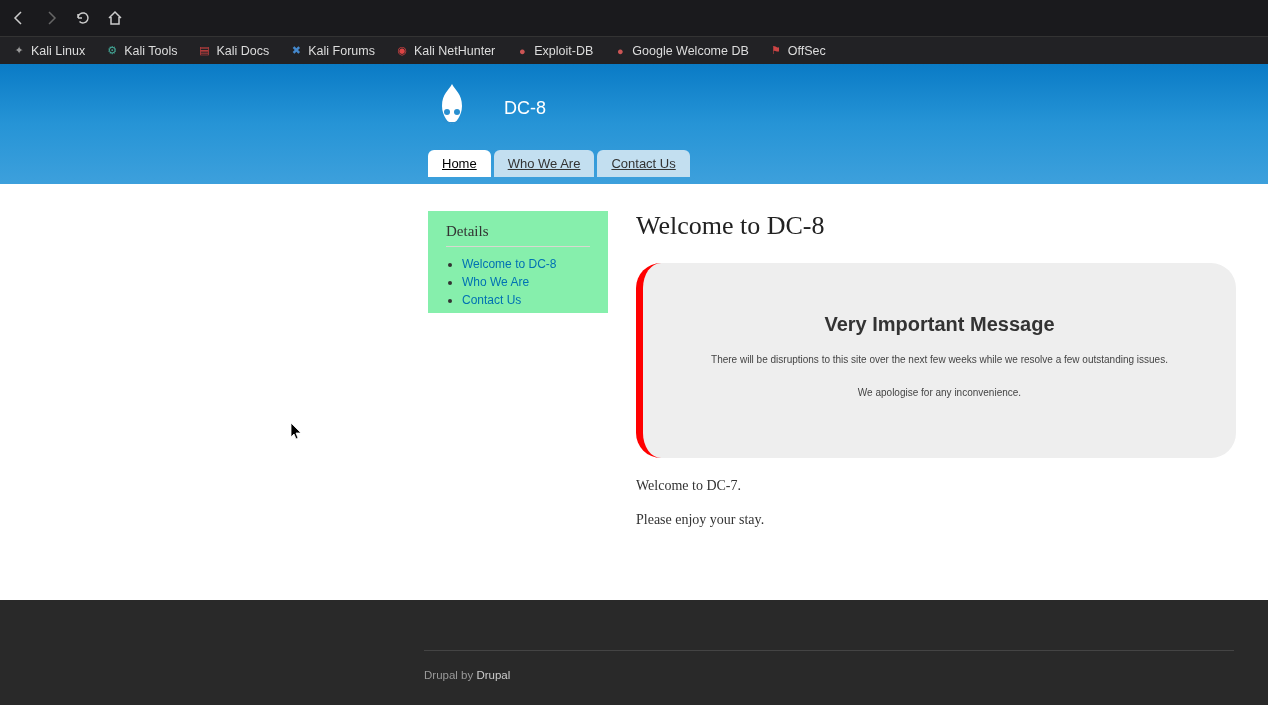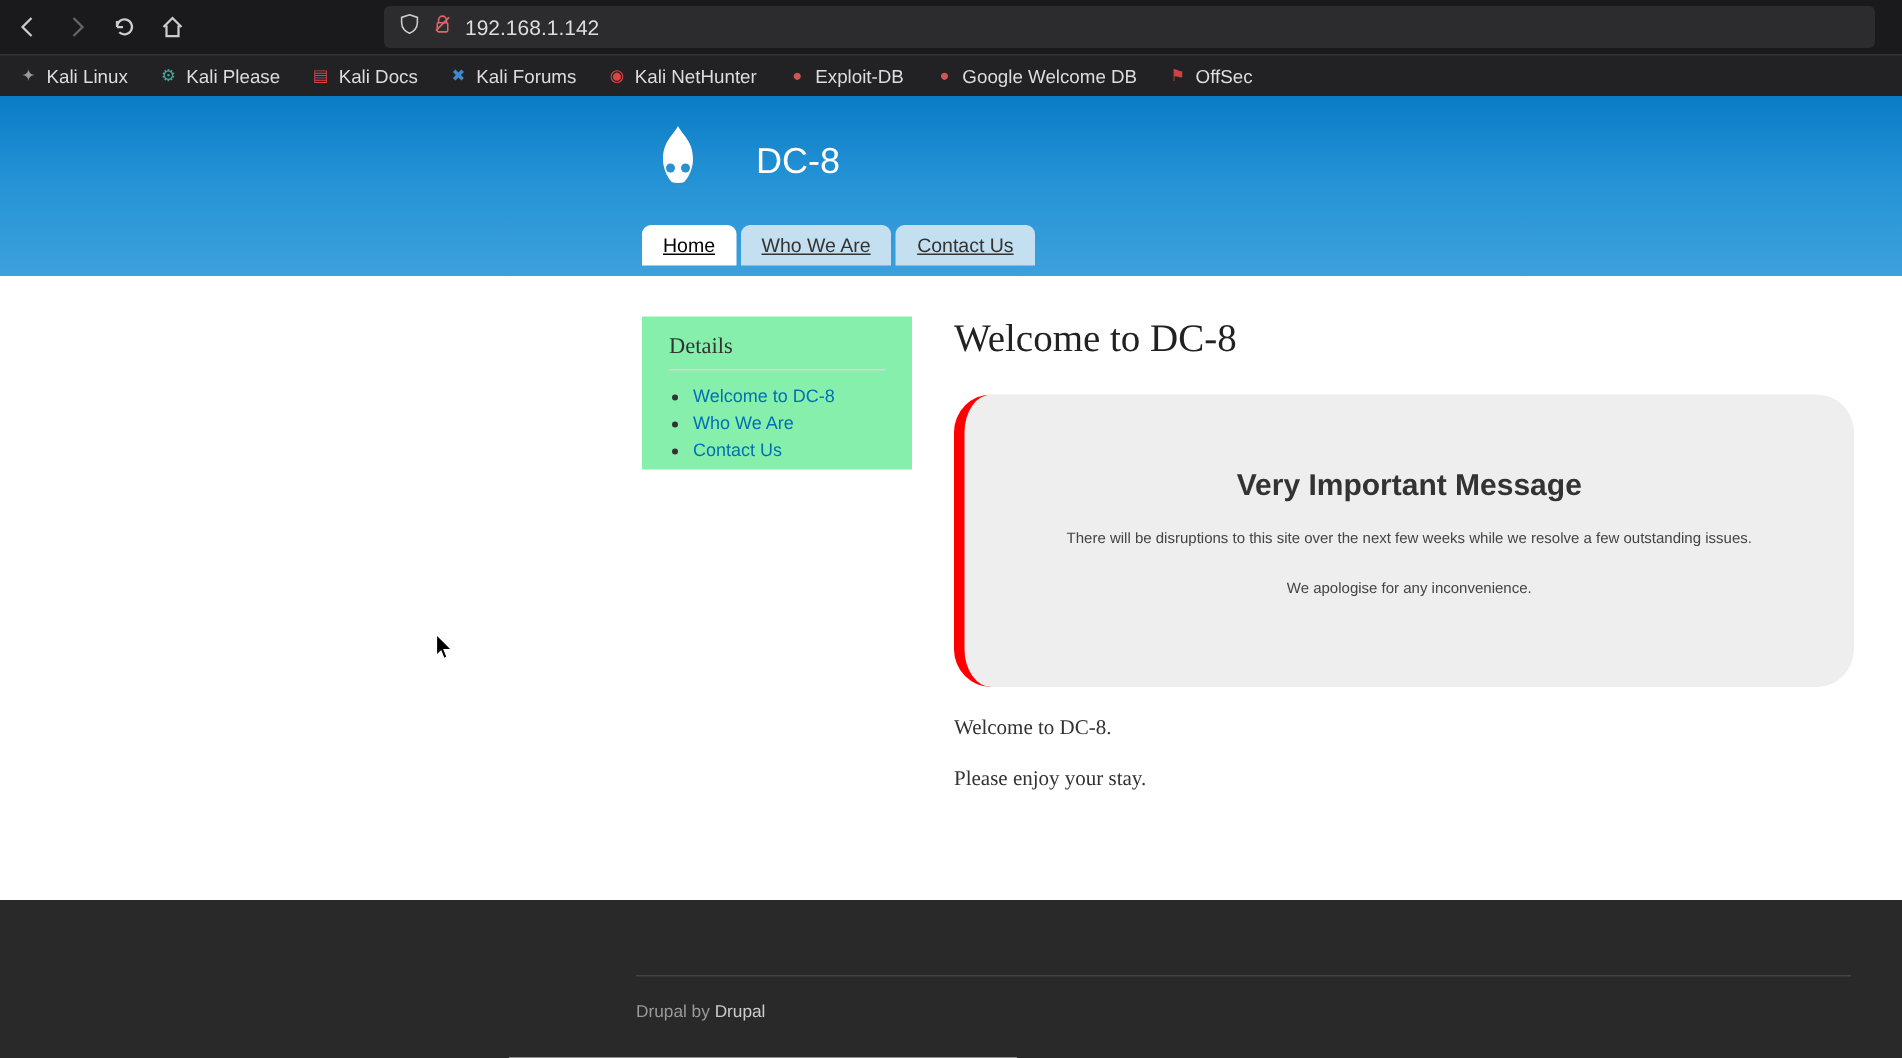--- a/index.html
+++ b/index.html
@@ -86,21 +86,21 @@
       gap: 24px;
       margin-left: 424px;
       margin-top: 16px;
     }
     .logo-wrap {
       width: 56px;
       height: 56px;
     }
     .site-title {
       color: #fff;
-      font-size: 24px;
+      font-size: 18px;
       font-weight: 400;
       font-family: "Helvetica Neue", Arial, sans-serif;
     }
     .nav-tabs {
       display: flex;
       gap: 3px;
       margin-left: 428px;
       margin-top: 14px;
     }
     .tab {
@@ -232,45 +232,30 @@
   <div class="nav-btn">
     <svg width="16" height="16" viewBox="0 0 16 16">
         <path d="M3 8a5 5 0 1 1 1.5 3.5M3 8V4M3 8h4" stroke="#ccc" stroke-width="1.5" fill="none"></path>
       </svg>
   </div>
   <div class="nav-btn">
     <svg width="16" height="16" viewBox="0 0 16 16">
         <path d="M2 8 L8 2 L14 8 M4 7v7h8V7" stroke="#ccc" stroke-width="1.5" fill="none"></path>
       </svg>
   </div>
-  <div class="url-bar">
-    <span>
-      <svg width="14" height="14" viewBox="0 0 16 16">
-          <path d="M8 1 L14 3v4c0 4-3 7-6 8-3-1-6-4-6-8V3z" stroke="#ccc" stroke-width="1.2" fill="none"></path>
-        </svg>
-    </span>
-    <span>
-      <svg width="14" height="14" viewBox="0 0 16 16">
-          <rect x="4" y="7" width="8" height="7" rx="1" stroke="#d66" stroke-width="1.2" fill="none"></rect>
-          <path d="M5 7V5a3 3 0 0 1 6 0v2" stroke="#d66" stroke-width="1.2" fill="none"></path>
-          <line x1="3" y1="13" x2="13" y2="3" stroke="#d66" stroke-width="1.3"></line>
-        </svg>
-    </span>
-    <span class="url-text">192.168.1.142</span>
-  </div>
 </div>
 
 <div class="bookmarks-bar">
   <div class="bookmark">
     <span class="bm-ico" style="color:#999">✦</span>
     <span>Kali Linux</span>
   </div>
   <div class="bookmark">
     <span class="bm-ico" style="color:#4a9">⚙</span>
-    <span>Kali Please</span>
+    <span>Kali Tools</span>
   </div>
   <div class="bookmark">
     <span class="bm-ico" style="color:#d44">▤</span>
     <span>Kali Docs</span>
   </div>
   <div class="bookmark">
     <span class="bm-ico" style="color:#48c">✖</span>
     <span>Kali Forums</span>
   </div>
   <div class="bookmark">
@@ -319,21 +304,21 @@
       <li><a href="#">Contact Us</a></li>
     </ul>
   </div>
   <div class="main">
     <h1 class="page-title">Welcome to DC-8</h1>
     <div class="alert-box">
       <div class="alert-h">Very Important Message</div>
       <div class="alert-p">There will be disruptions to this site over the next few weeks while we resolve a few outstanding issues.</div>
       <div class="alert-p">We apologise for any inconvenience.</div>
     </div>
-    <p class="body-p">Welcome to DC-8.</p>
+    <p class="body-p">Welcome to DC-7.</p>
     <p class="body-p">Please enjoy your stay.</p>
   </div>
 </div>
 
 <div class="footer">
   <div class="footer-inner">
     <span>Drupal by </span><a href="#">Drupal</a>
   </div>
 </div>
 

